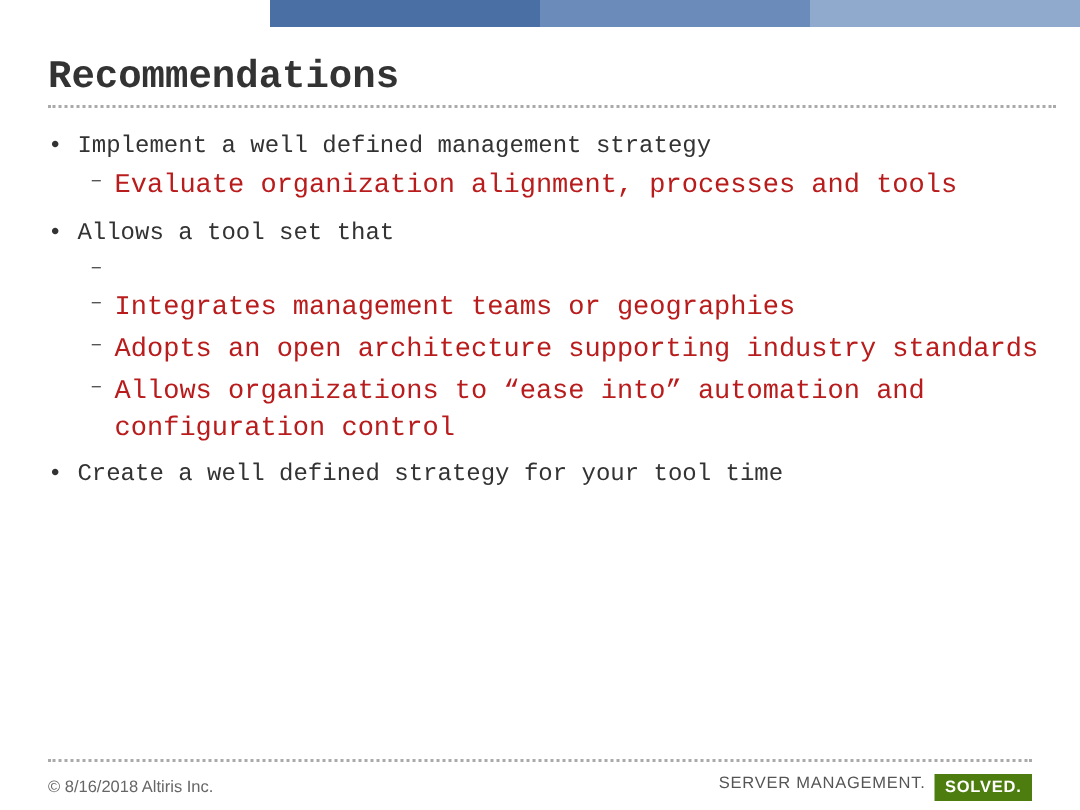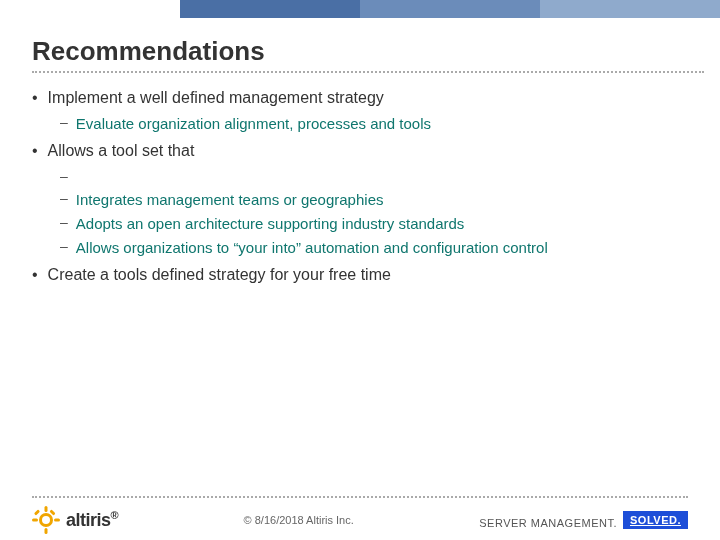--- a/index.html
+++ b/index.html
@@ -22,20 +22,21 @@
       flex: 1;
     }
     .top-bar-segment:nth-child(1) { background: #ffffff; }
     .top-bar-segment:nth-child(2) { background: #4a6fa5; }
     .top-bar-segment:nth-child(3) { background: #6b8cba; }
     .top-bar-segment:nth-child(4) { background: #8faacc; }
 
     
     .main-content {
       padding: 18px 16px 10px 32px;
+      font-family: Liberation Mono, monospace;
     }
 
     
     .page-title {
       font-size: 26px;
       font-weight: bold;
       color: #333333;
       margin-bottom: 4px;
     }
 
@@ -90,22 +91,22 @@
       line-height: 1.4;
     }
 
     .sub-dash {
       margin-right: 8px;
       flex-shrink: 0;
       color: #555555;
     }
 
     .sub-text {
-      font-size: 15px;
-      color: #0f766e;
+      font-size: 18px;
+      color: #b91c1c;
       line-height: 1.4;
     }
 
     
     .footer {
       position: absolute;
       bottom: 0;
       left: 0;
       right: 0;
       padding: 0 32px 6px 32px;
@@ -136,39 +137,38 @@
       letter-spacing: -0.5px;
     }
 
     .footer-center {
       font-size: 11px;
       color: #666666;
     }
 
     .footer-right {
       display: flex;
-      align-items: flex-end;
+      align-items: flex-start;
       gap: 6px;
     }
 
     .server-mgmt-text {
       font-size: 11px;
       color: #555555;
       letter-spacing: 0.5px;
       text-transform: uppercase;
     }
 
     .solved-badge {
-      background: #1d4ed8;
+      background: #4d7c0f;
       color: #ffffff;
       font-size: 11px;
       font-weight: bold;
       padding: 3px 7px;
       letter-spacing: 0.5px;
-      text-decoration: underline;
     }
   </style>
 </head>
 <body>
 
 <div class="top-bar">
   <div class="top-bar-segment"></div>
   <div class="top-bar-segment"></div>
   <div class="top-bar-segment"></div>
   <div class="top-bar-segment"></div>
@@ -200,50 +200,34 @@
     <div class="sub-item">
       <span class="sub-dash">–</span>
       <span class="sub-text">Integrates management teams or geographies</span>
     </div>
     <div class="sub-item">
       <span class="sub-dash">–</span>
       <span class="sub-text">Adopts an open architecture supporting industry standards</span>
     </div>
     <div class="sub-item">
       <span class="sub-dash">–</span>
-      <span class="sub-text">Allows organizations to “your into” automation and configuration control</span>
+      <span class="sub-text">Allows organizations to “ease into” automation and configuration control</span>
     </div>
   </div>
 
   <div class="bullet-section">
     <div class="bullet-item">
       <span class="bullet-dot">•</span>
-      <span class="bullet-text">Create a tools defined strategy for your free time</span>
+      <span class="bullet-text">Create a well defined strategy for your tool time</span>
     </div>
   </div>
 </div>
 
 <div class="footer">
   <hr class="dotted-line-footer">
   <div class="footer-content">
-    <div class="logo-area">
-
-      <svg class="logo-icon" viewBox="0 0 28 28" xmlns="http://www.w3.org/2000/svg">
-        <circle cx="14" cy="14" r="7" fill="#f0a500"></circle>
-        <circle cx="14" cy="14" r="4" fill="#ffffff"></circle>
-        <rect x="12.5" y="0" width="3" height="6" rx="1.5" fill="#f0a500"></rect>
-        <rect x="12.5" y="22" width="3" height="6" rx="1.5" fill="#f0a500"></rect>
-        <rect x="0" y="12.5" width="6" height="3" rx="1.5" fill="#f0a500"></rect>
-        <rect x="22" y="12.5" width="6" height="3" rx="1.5" fill="#f0a500"></rect>
-        <rect x="3.5" y="3.5" width="3" height="6" rx="1.5" fill="#f0a500" transform="rotate(45 5 6.5)"></rect>
-        <rect x="19" y="3.5" width="3" height="6" rx="1.5" fill="#f0a500" transform="rotate(-45 20.5 6.5)"></rect>
-      </svg>
-      <span class="logo-text">
-        <span>altiris</span><span style="font-size:11px; vertical-align:super;">®</span>
-      </span>
-    </div>
     <div class="footer-center">© 8/16/2018 Altiris Inc.</div>
     <div class="footer-right">
       <span class="server-mgmt-text">SERVER MANAGEMENT.</span>
       <span class="solved-badge">SOLVED.</span>
     </div>
   </div>
 </div>
 
 </body></html>

